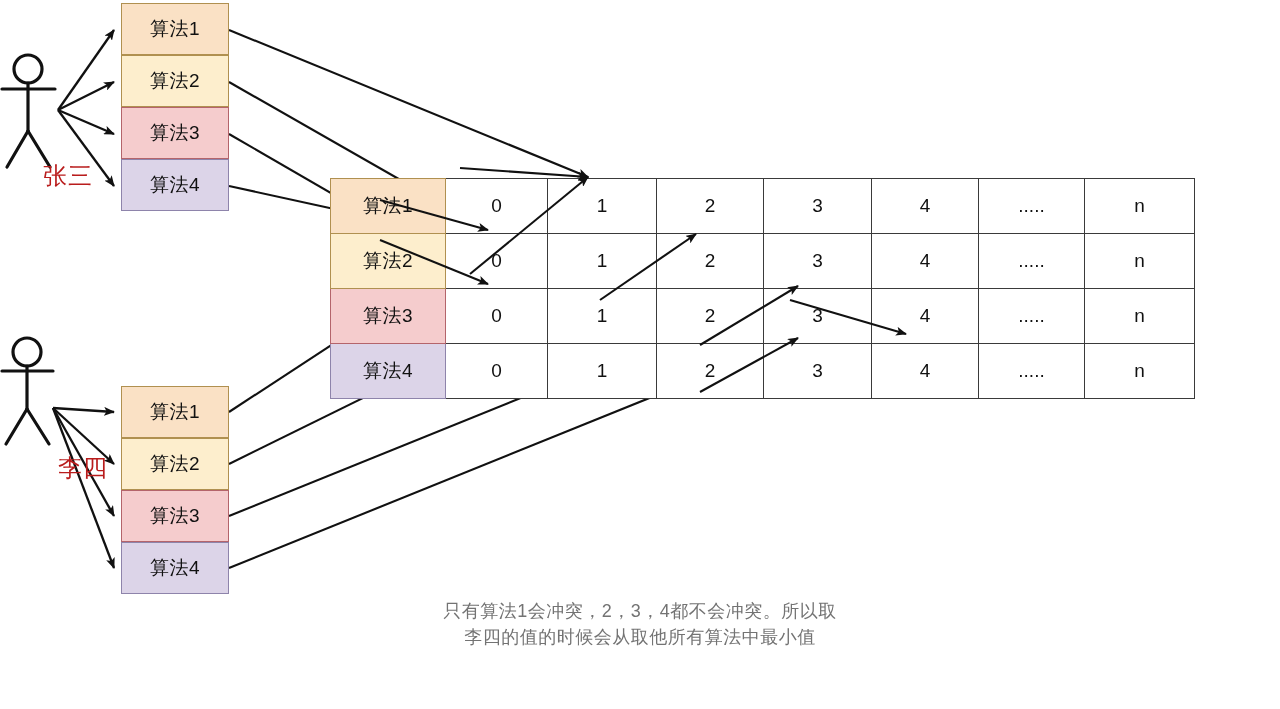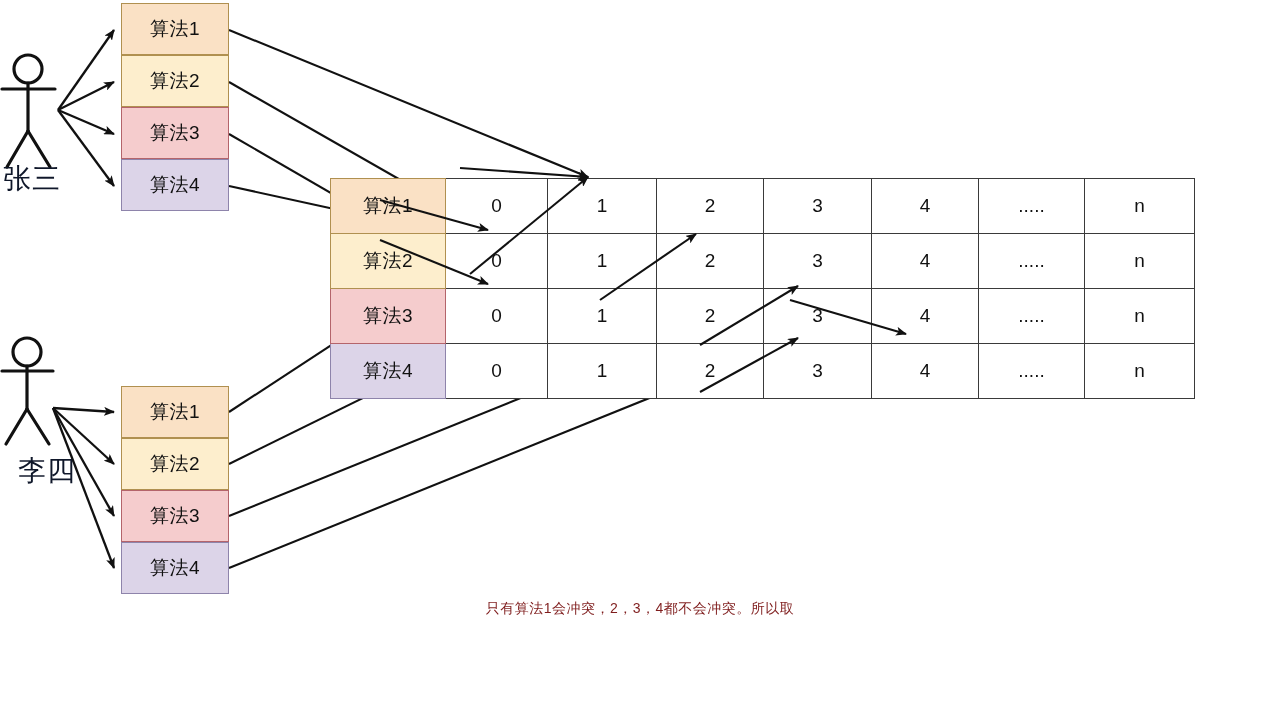--- a/index.html
+++ b/index.html
@@ -35,24 +35,25 @@
     border: 1px solid #b09050;
     display: flex;
     align-items: center;
     justify-content: center;
     font-size: 19px;
     color: #111111;
     letter-spacing: 0.5px;
   }
   .person-label {
     position: absolute;
-    font-size: 28px;
-    color: #0f172a;
+    font-size: 24px;
+    color: #b91c1c;
     letter-spacing: 1px;
     white-space: nowrap;
+    margin-left: 40px;
   }
   .table-wrap {
     position: absolute;
     box-sizing: border-box;
   }
   table.matrix {
     border-collapse: collapse;
     table-layout: fixed;
   }
   table.matrix td {
@@ -65,23 +66,23 @@
     background: #ffffff;
   }
   table.matrix td.rowhead {
     font-size: 19px;
     letter-spacing: 0.5px;
     border: 1px solid #b09050;
   }
   .caption {
     position: absolute;
     text-align: center;
-    font-size: 14px;
+    font-size: 18px;
     line-height: 1.45;
-    color: #7f1d1d;
+    color: #737373;
     letter-spacing: 0.5px;
     white-space: nowrap;
   }
 </style>
 </head>
 <body>
 
 <div id="canvas">
 
   <svg class="layer" viewBox="0 0 1280 709" xmlns="http://www.w3.org/2000/svg">
@@ -230,15 +231,16 @@
       <line x1="380" y1="240" x2="488" y2="284"></line>
       <line x1="600" y1="300" x2="696" y2="234"></line>
       <line x1="700" y1="345" x2="798" y2="286"></line>
       <line x1="700" y1="392" x2="798" y2="338"></line>
       <line x1="790" y1="300" x2="906" y2="334"></line>
     </g>
   </svg>
 
   <div class="caption" style="left:0; top:598px; width:1280px;">
     <div>只有算法1会冲突，2，3，4都不会冲突。所以取</div>
+    <div>李四的值的时候会从取他所有算法中最小值</div>
   </div>
 
 </div>
 
 </body></html>

